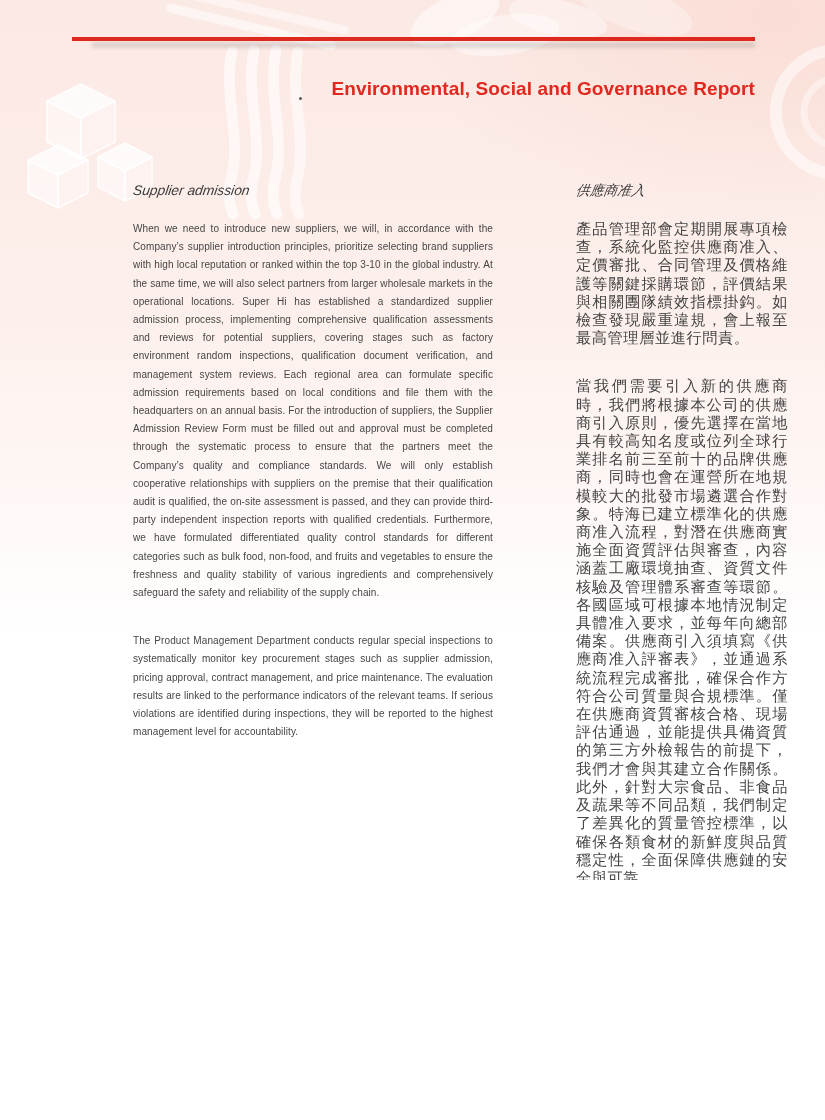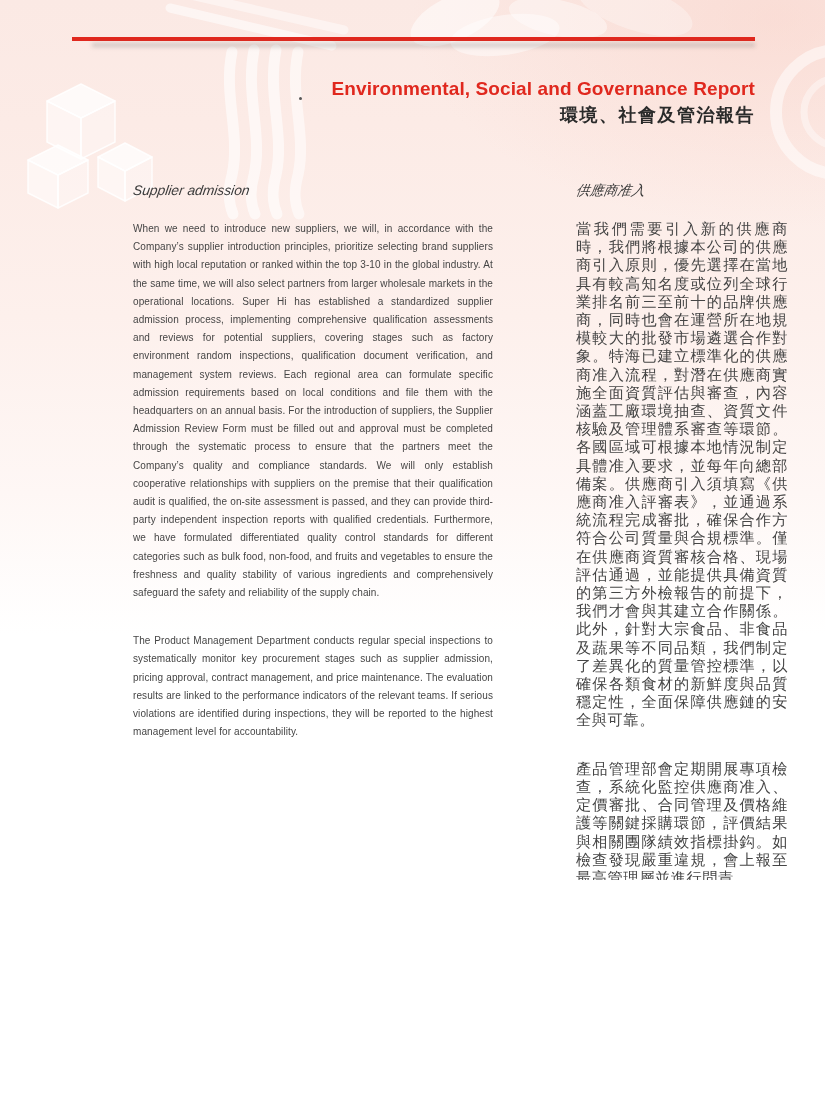--- a/index.html
+++ b/index.html
@@ -200,39 +200,38 @@
       <circle cx="838" cy="112" r="62" stroke-width="12" opacity="0.50"></circle>
       <circle cx="838" cy="112" r="34" stroke-width="7" opacity="0.40"></circle>
     </g>
   </svg>
 
   <div class="header-rule"></div>
   <div class="header-rule-shadow"></div>
 
   <div class="header-block">
     <div class="title-en">Environmental, Social and Governance Report</div>
-    <div class="title-zh">環境、社會及管治報告</div>
   </div>
 
   <div class="speck"></div>
 
   <div class="col col-en">
     <div class="section-heading">
       <span class="skew">Supplier admission</span>
     </div>
     <p>When we need to introduce new suppliers, we will, in accordance with the Company’s supplier introduction principles, prioritize selecting brand suppliers with high local reputation or ranked within the top 3-10 in the global industry. At the same time, we will also select partners from larger wholesale markets in the operational locations. Super Hi has established a standardized supplier admission process, implementing comprehensive qualification assessments and reviews for potential suppliers, covering stages such as factory environment random inspections, qualification document verification, and management system reviews. Each regional area can formulate specific admission requirements based on local conditions and file them with the headquarters on an annual basis. For the introduction of suppliers, the Supplier Admission Review Form must be filled out and approval must be completed through the systematic process to ensure that the partners meet the Company’s quality and compliance standards. We will only establish cooperative relationships with suppliers on the premise that their qualification audit is qualified, the on-site assessment is passed, and they can provide third-party independent inspection reports with qualified credentials. Furthermore, we have formulated differentiated quality control standards for different categories such as bulk food, non-food, and fruits and vegetables to ensure the freshness and quality stability of various ingredients and comprehensively safeguard the safety and reliability of the supply chain.</p>
     <p>The Product Management Department conducts regular special inspections to systematically monitor key procurement stages such as supplier admission, pricing approval, contract management, and price maintenance. The evaluation results are linked to the performance indicators of the relevant teams. If serious violations are identified during inspections, they will be reported to the highest management level for accountability.</p>
   </div>
 
   <div class="col col-zh">
     <div class="section-heading">
       <span class="skew">供應商准入</span>
     </div>
+    <p>產品管理部會定期開展專項檢查，系統化監控供應商准入、定價審批、合同管理及價格維護等關鍵採購環節，評價結果與相關團隊績效指標掛鈎。如檢查發現嚴重違規，會上報至最高管理層並進行問責。</p>
     <p>當我們需要引入新的供應商時，我們將根據本公司的供應商引入原則，優先選擇在當地具有較高知名度或位列全球行業排名前三至前十的品牌供應商，同時也會在運營所在地規模較大的批發市場遴選合作對象。特海已建立標準化的供應商准入流程，對潛在供應商實施全面資質評估與審查，內容涵蓋工廠環境抽查、資質文件核驗及管理體系審查等環節。各國區域可根據本地情況制定具體准入要求，並每年向總部備案。供應商引入須填寫《供應商准入評審表》，並通過系統流程完成審批，確保合作方符合公司質量與合規標準。僅在供應商資質審核合格、現場評估通過，並能提供具備資質的第三方外檢報告的前提下，我們才會與其建立合作關係。此外，針對大宗食品、非食品及蔬果等不同品類，我們制定了差異化的質量管控標準，以確保各類食材的新鮮度與品質穩定性，全面保障供應鏈的安全與可靠。</p>
-    <p>產品管理部會定期開展專項檢查，系統化監控供應商准入、定價審批、合同管理及價格維護等關鍵採購環節，評價結果與相關團隊績效指標掛鈎。如檢查發現嚴重違規，會上報至最高管理層並進行問責。</p>
   </div>
 
   <div class="footer">
     <div class="footer-text">
       <div class="footer-label-zh">年度報告</div>
       <div class="footer-label-en">2034 Annual Report</div>
     </div>
     <div class="page-badge">
       <span>163</span>
     </div>

